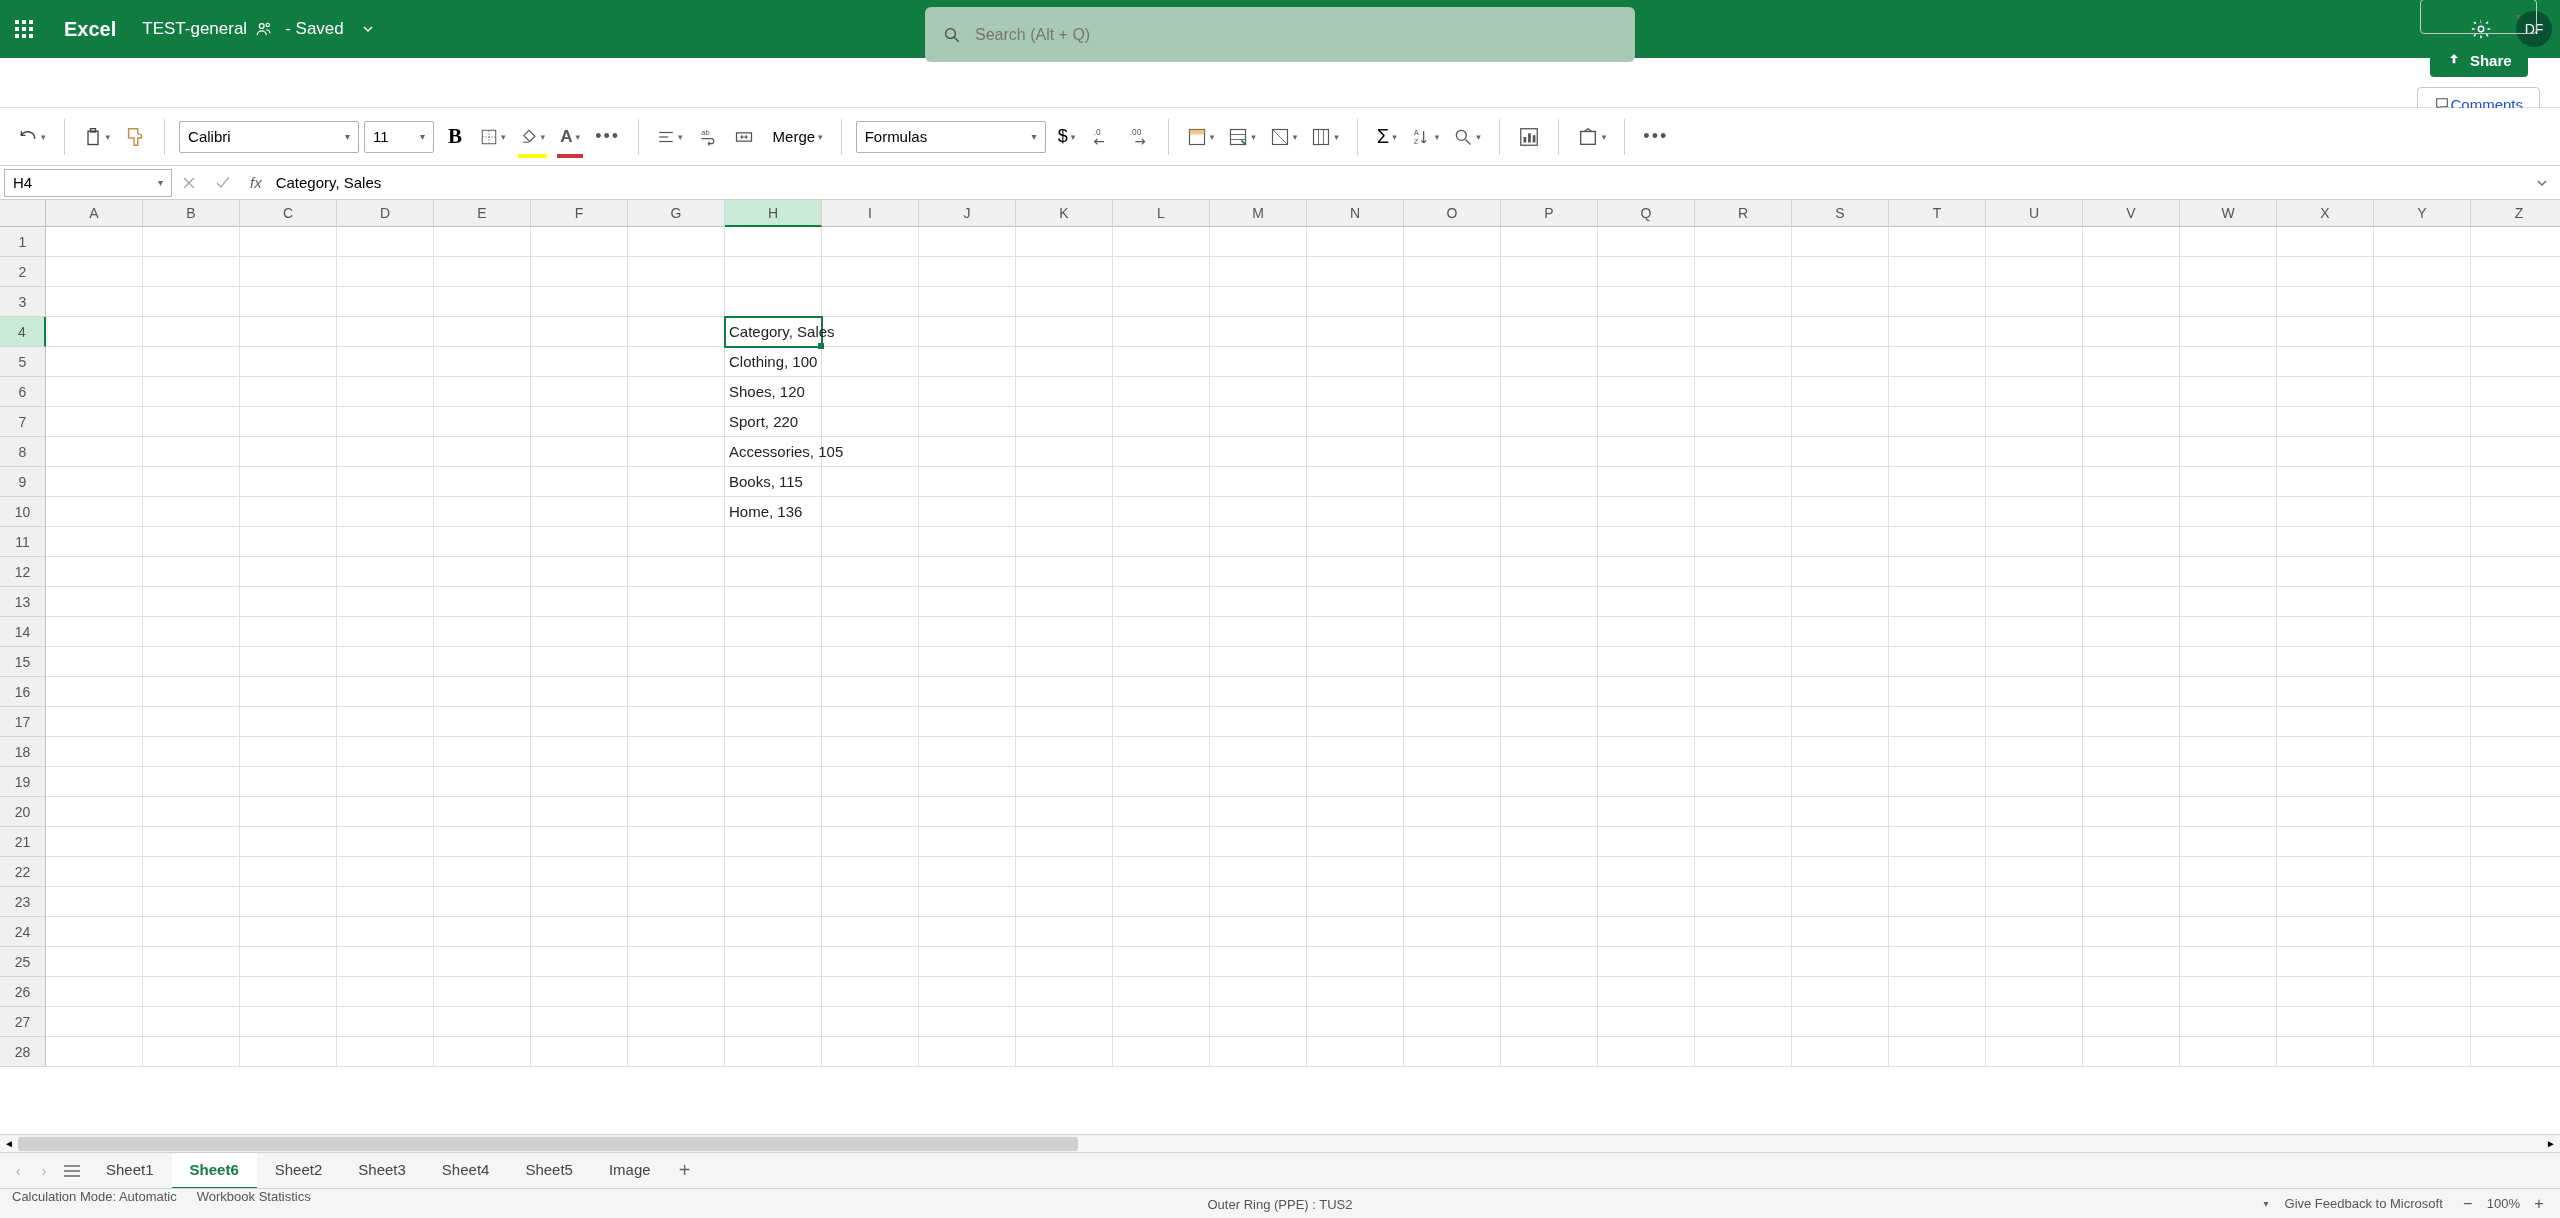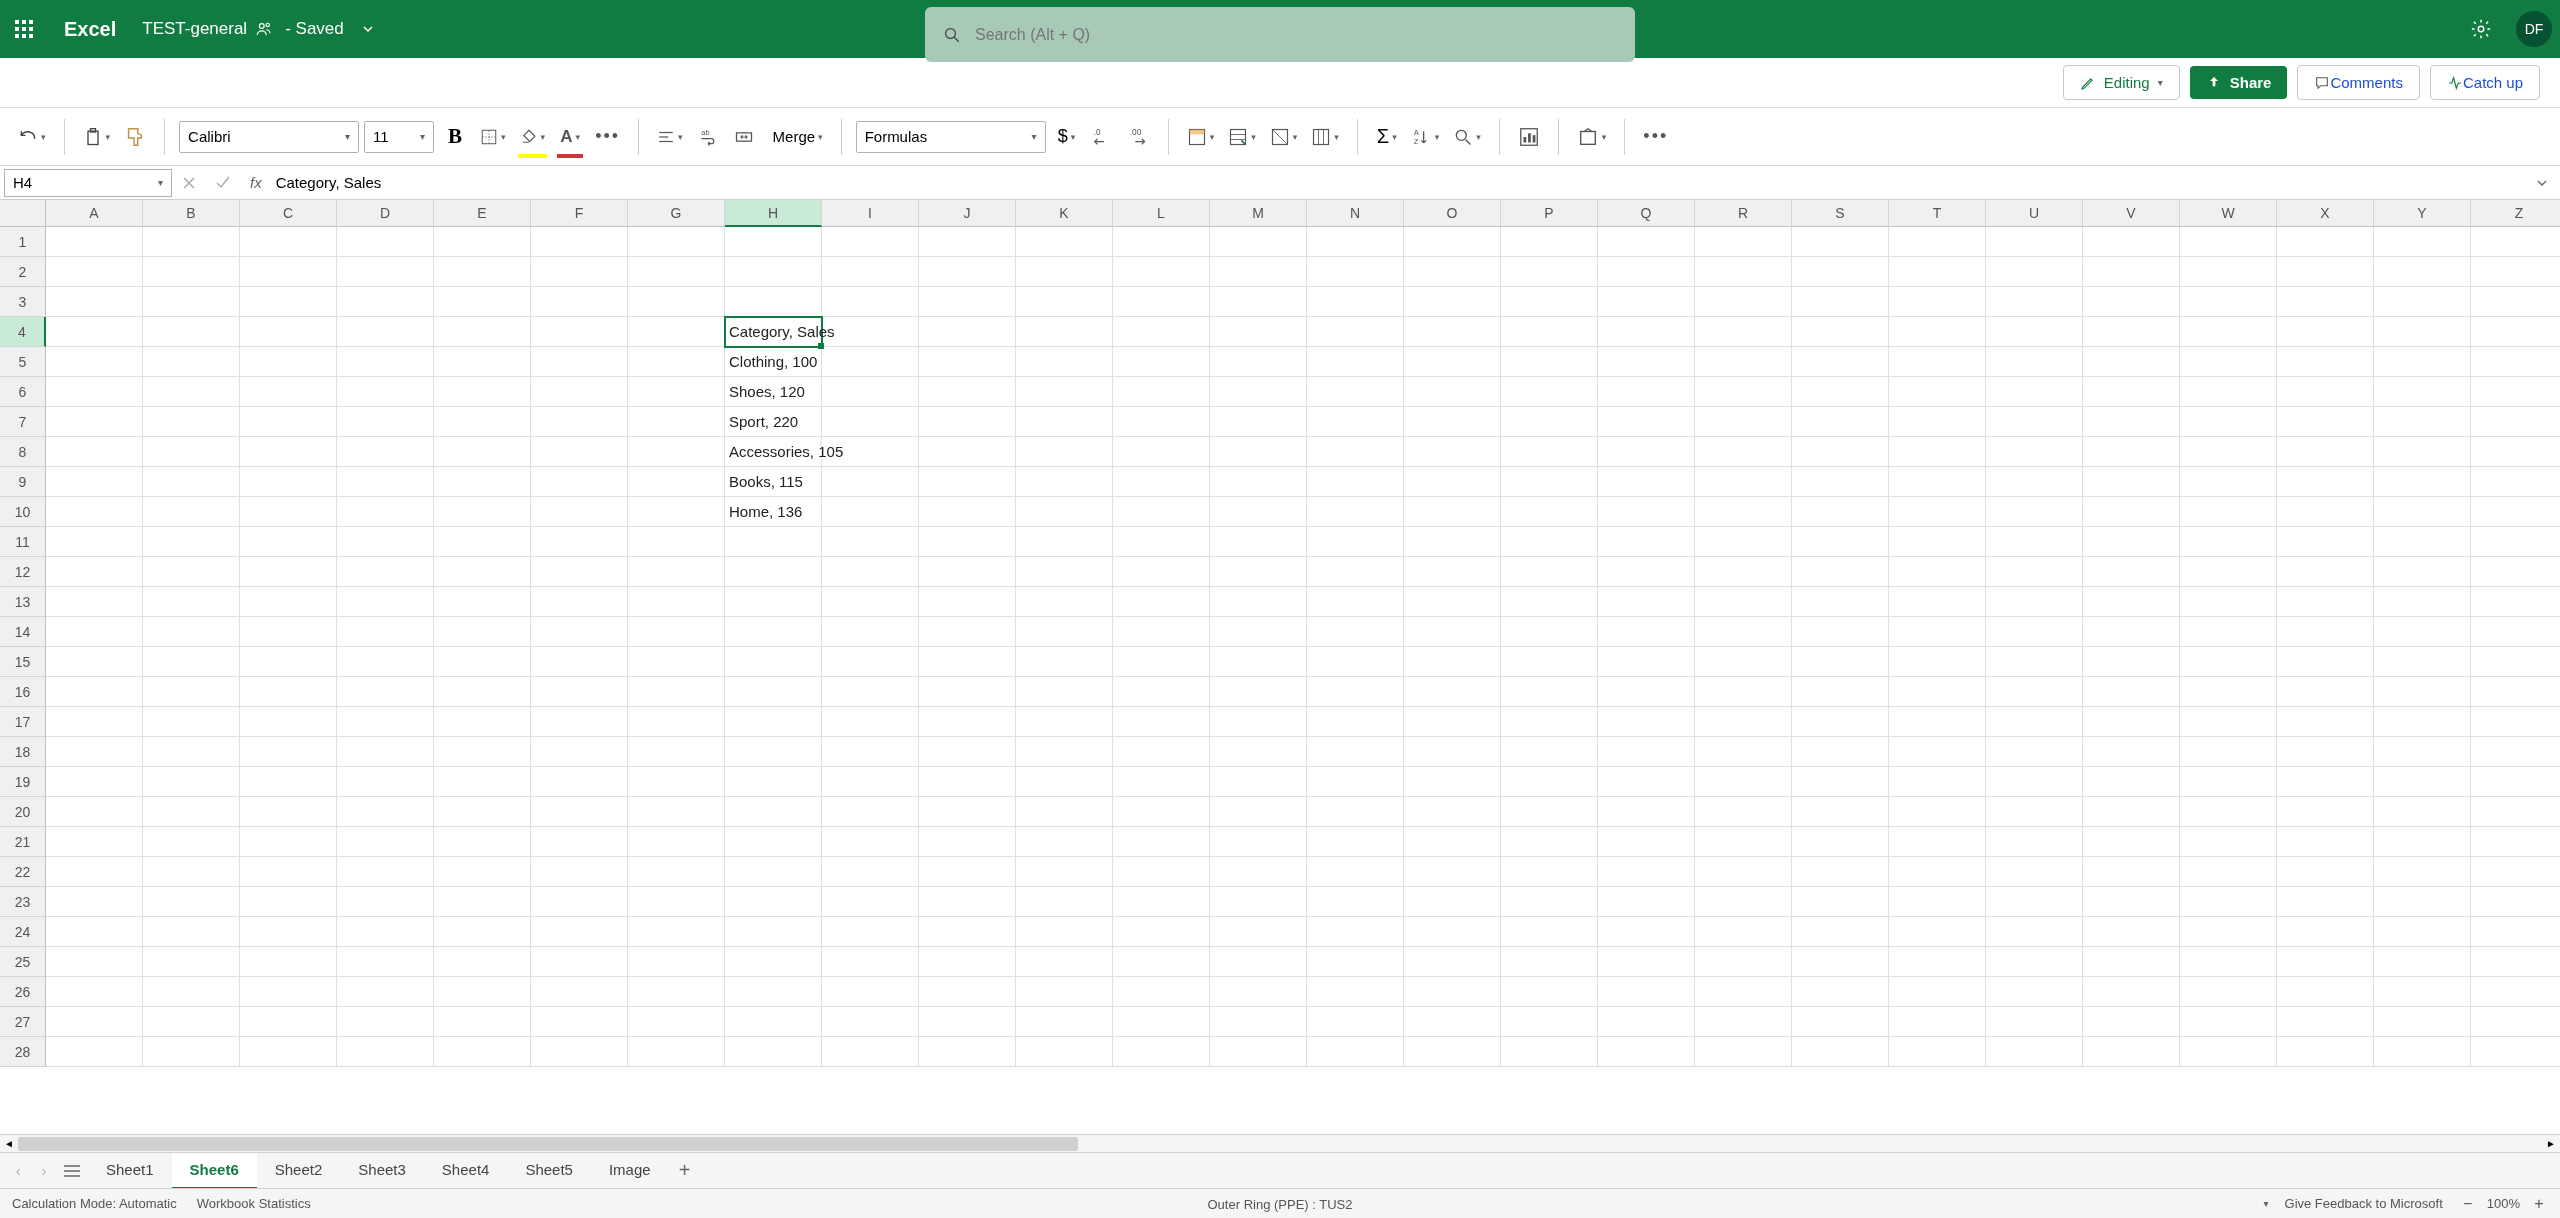--- a/index.html
+++ b/index.html
@@ -21,21 +21,21 @@
 .search-wrap input { background: transparent; border: none; outline: none; font-size: 16px; color: #333; flex: 1; }
 .title-right { margin-left: auto; display: flex; align-items: center; gap: 24px; }
 .gear-icon svg { width: 22px; height: 22px; }
 .avatar { width: 36px; height: 36px; border-radius: 50%; background: #065232; display: flex; align-items: center; justify-content: center; font-size: 14px; font-weight: 500; }
 
 
 .ribbon-tabs { height: 50px; background: #fff; display: flex; align-items: center; padding: 0 20px; border-bottom: 1px solid #e0e0e0; }
 .tab { padding: 0 18px; font-size: 16px; color: #555; cursor: pointer; height: 50px; display: flex; align-items: center; position: relative; }
 .tab.active { color: #107c41; font-weight: 600; }
 .tab.active::after { content: ''; position: absolute; bottom: 0; left: 18px; right: 18px; height: 3px; background: #107c41; }
-.tab-actions { margin-left: auto; display: flex; align-items: center; gap: 10px; }
+.tab-actions { margin-left: auto; display: flex; align-items: center; gap: 10px; flex-direction: column; }
 .editing-btn { border: 1px solid #c8c8c8; border-radius: 4px; padding: 8px 16px; display: flex; align-items: center; gap: 8px; color: #107c41; font-size: 15px; cursor: pointer; }
 .share-btn { background: #107c41; color: #fff; border-radius: 4px; padding: 8px 16px; display: flex; align-items: center; gap: 8px; font-size: 15px; cursor: pointer; font-weight: 600; }
 .comments-btn, .catchup-btn { border: 1px solid #c8c8c8; border-radius: 4px; padding: 8px 16px; display: flex; align-items: center; gap: 0; font-size: 15px; cursor: pointer; color: #1d4ed8; }
 
 
 .toolbar { height: 58px; background: #fff; display: flex; align-items: center; padding: 0 14px; gap: 6px; border-bottom: 1px solid #d0d0d0; }
 .tb-btn { height: 38px; min-width: 30px; display: flex; align-items: center; justify-content: center; cursor: pointer; border-radius: 4px; padding: 0 4px; }
 .tb-sep { width: 1px; height: 36px; background: #d0d0d0; margin: 0 8px; }
 .font-name { border: 1px solid #b0b0b0; height: 32px; width: 180px; padding: 0 8px; font-size: 15px; border-radius: 2px; display: flex; align-items: center; justify-content: space-between; }
 .font-size { border: 1px solid #b0b0b0; height: 32px; width: 70px; padding: 0 8px; font-size: 15px; border-radius: 2px; margin-left: -1px; display: flex; align-items: center; justify-content: space-between; }
@@ -77,21 +77,21 @@
 
 
 .sheet-bar { height: 36px; display: flex; align-items: center; background: #f5f5f5; border-top: 1px solid #d0d0d0; padding: 0 6px; gap: 2px; }
 .sheet-nav { width: 24px; height: 24px; display: flex; align-items: center; justify-content: center; color: #aaa; cursor: pointer; }
 .all-sheets { width: 28px; height: 24px; display: flex; align-items: center; justify-content: center; cursor: pointer; }
 .sheet-tab { padding: 17px 18px; height: 34px; display: flex; align-items: center; font-size: 15px; color: #444; cursor: pointer; border-bottom: 2px solid transparent; }
 .sheet-tab.active { background: #fff; color: #107c41; font-weight: 600; border-bottom: 2px solid #107c41; }
 .add-sheet { width: 28px; height: 28px; display: flex; align-items: center; justify-content: center; font-size: 20px; color: #666; cursor: pointer; }
 
 
-.status-bar { height: 30px; background: #f5f5f5; border-top: 1px solid #d0d0d0; display: flex; align-items: center; padding: 11px 12px; font-size: 13px; color: #555; }
+.status-bar { height: 30px; background: #f5f5f5; border-top: 1px solid #d0d0d0; display: flex; padding: 0 12px; font-size: 13px; color: #555; }
 .status-bar .sep { margin: 0 10px; }
 .status-center { margin-left: auto; margin-right: auto; position: absolute; left: 50%; transform: translateX(-50%); bottom: 6px; }
 .status-right { margin-left: auto; display: flex; align-items: center; gap: 16px; }
 .zoom-group { display: flex; align-items: center; gap: 10px; }
 .zoom-btn { width: 18px; text-align: center; font-size: 16px; cursor: pointer; }
 
 svg { display: block; }
 </style>
 </head>
 <body>

